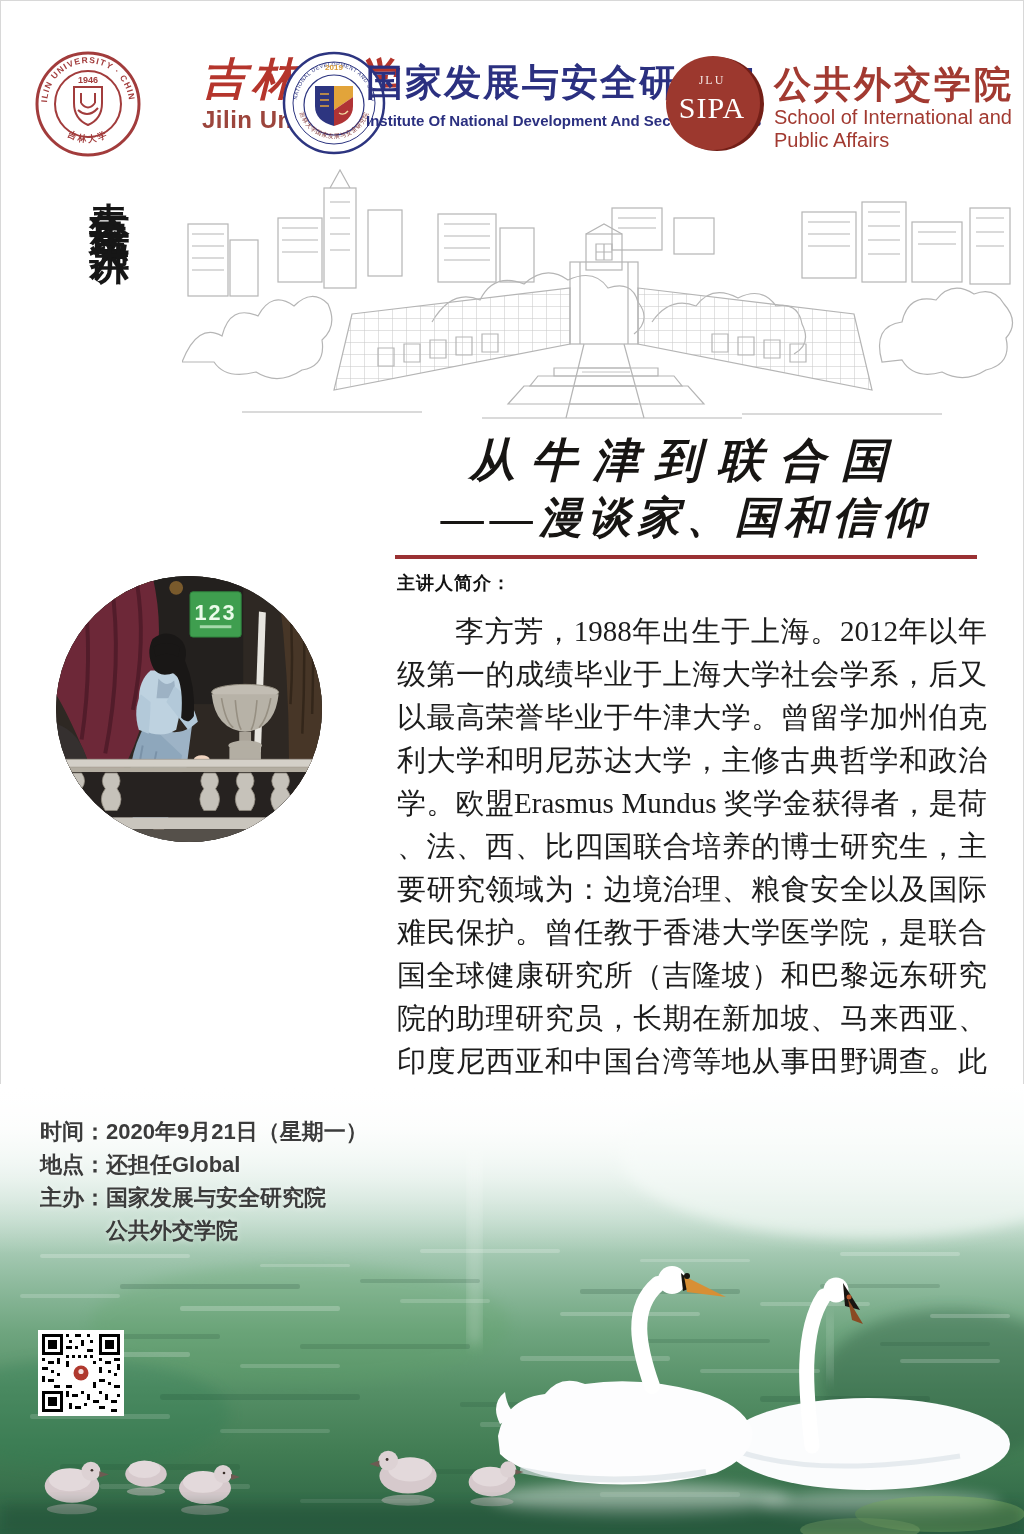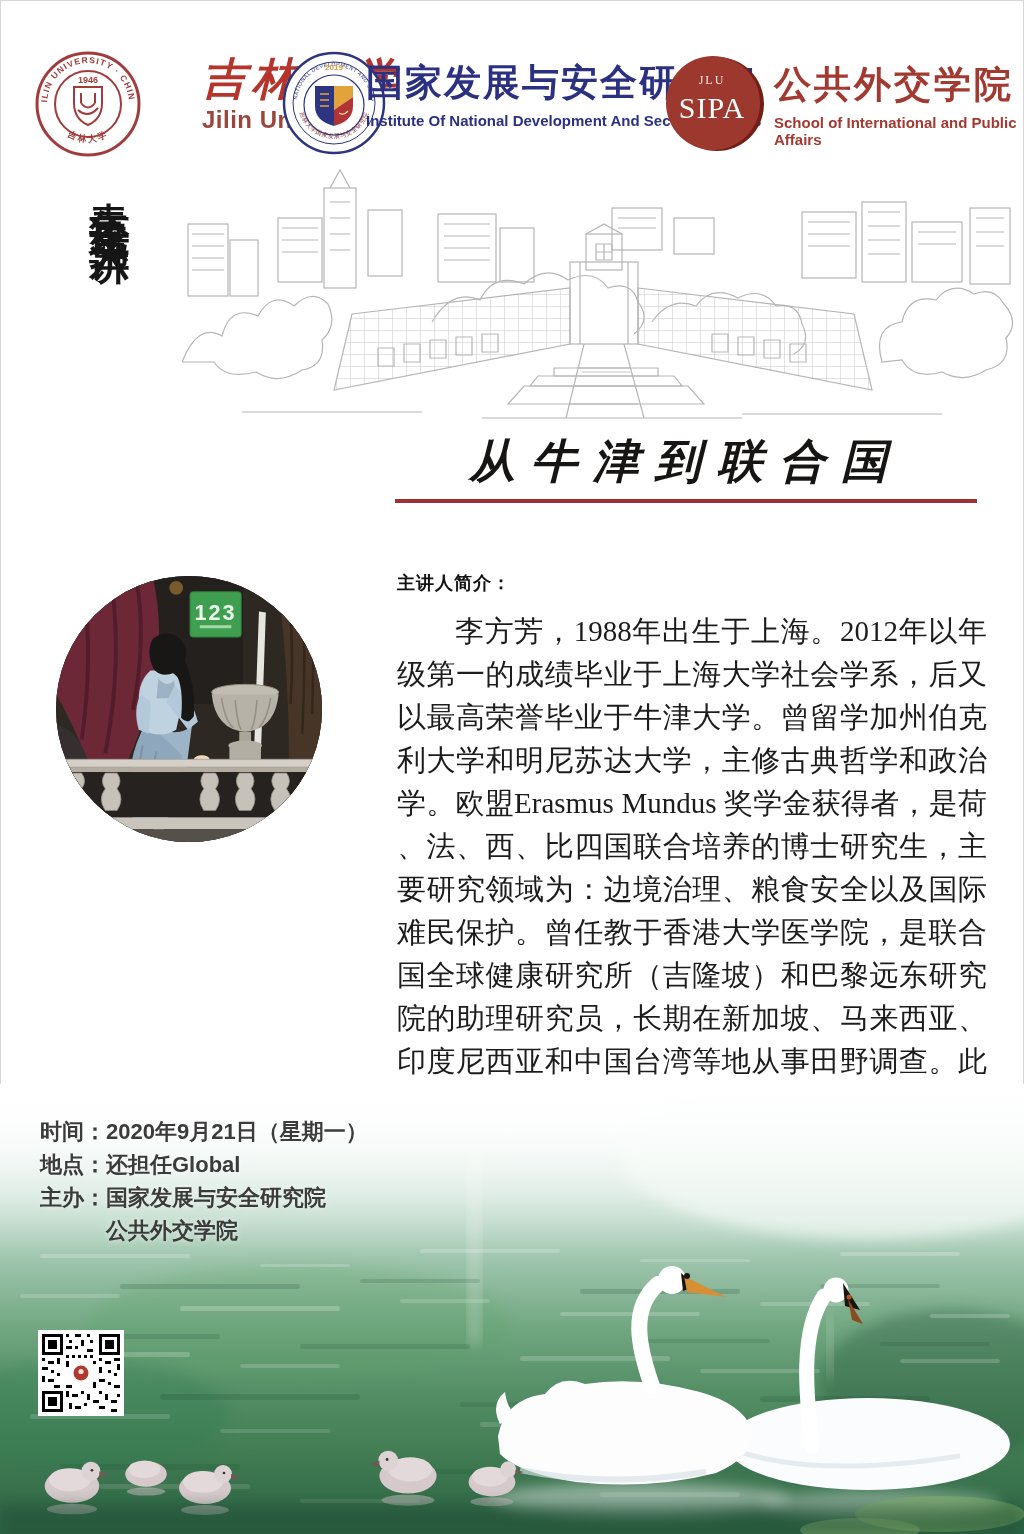--- a/index.html
+++ b/index.html
@@ -18,33 +18,33 @@
   .jlu-en{margin-top:2px;font-size:24px;font-weight:bold;color:#9c453c;letter-spacing:.5px;}
   .indss-badge{left:281px;top:50px;width:106px;height:106px;}
   .indss-text{left:366px;top:62px;}
   .indss-cn{font-family:"Liberation Serif","DejaVu Serif",serif;font-weight:bold;
             font-size:37px;line-height:42px;color:#2b3080;letter-spacing:2px;}
   .indss-en{margin-top:8px;font-size:15px;font-weight:bold;color:#2b3080;letter-spacing:0;}
   .sipa-badge{left:664px;top:52px;width:102px;height:102px;}
   .sipa-text{left:774px;top:64px;}
   .sipa-cn{font-family:"Liberation Serif","DejaVu Serif",serif;font-weight:bold;
            font-size:37px;line-height:42px;color:#a23a31;letter-spacing:3px;}
-  .sipa-en{margin-top:8px;font-size:15px;font-weight:bold;color:#a23a31;}
+  .sipa-en{font-size:20px;font-weight:normal;color:#a23a31;}
   
   .vertical-banner{
     position:absolute;left:82px;top:170px;height:336px;
     writing-mode:vertical-rl;text-orientation:upright;
     font-family:"Liberation Serif","DejaVu Serif",serif;font-weight:bold;
     font-size:40px;letter-spacing:7px;color:#161616;
   }
   
   .campus-sketch{position:absolute;left:182px;top:162px;width:842px;height:258px;}
   
   .title-block{position:absolute;left:395px;top:434px;width:582px;text-align:center;
-    font-family:Liberation Sans, sans-serif;font-style:italic;font-weight:bold;color:#171513;}
+    font-family:Liberation Serif, serif;font-style:italic;font-weight:bold;color:#171513;}
   .title-line1{font-size:46px;line-height:54px;letter-spacing:16px;}
   .title-line2{font-size:43px;line-height:52px;letter-spacing:6px;margin-top:4px;}
   .title-rule{height:4px;background:#9a3133;margin-top:11px;}
   
   .intro-heading{position:absolute;left:397px;top:571px;font-size:18px;font-weight:bold;color:#121212;letter-spacing:1px;}
   .bio{
     position:absolute;left:397px;top:610px;width:590px;margin:0;
     font-family:"Liberation Serif","DejaVu Serif",serif;
     font-size:29px;line-height:43px;color:#1c1c1c;
     text-align:justify;text-indent:2em;line-break:anywhere;overflow-wrap:anywhere;
@@ -189,20 +189,21 @@
       <path d="M356,214 h136 l8,10 h-152 Z"></path>
       <path d="M372,206 h104 v8 h-104 Z"></path>
       <path d="M400,210 h48" stroke-width=".8"></path>
 
       <path d="M60,250 h180 M560,252 h200 M300,256 h260"></path>
     </g>
   </svg>
 
   <div class="title-block">
     <div class="title-line1">从牛津到联合国</div>
+    <div class="title-line2">——漫谈家、国和信仰</div>
     <div class="title-rule"></div>
   </div>
 
   <div class="intro-heading">主讲人简介：</div>
   <p class="bio">李方芳，1988年出生于上海。2012年以年级第一的成绩毕业于上海大学社会学系，后又以最高荣誉毕业于牛津大学。曾留学加州伯克利大学和明尼苏达大学，主修古典哲学和政治学。欧盟Erasmus Mundus 奖学金获得者，是荷、法、西、比四国联合培养的博士研究生，主要研究领域为：边境治理、粮食安全以及国际难民保护。曾任教于香港大学医学院，是联合国全球健康研究所（吉隆坡）和巴黎远东研究院的助理研究员，长期在新加坡、马来西亚、印度尼西亚和中国台湾等地从事田野调查。此外，还担任Global Health Liaisions的特别顾问，在全球粮食危机和难民问题上提供咨询和学术指导。</p>
 
   <div class="photo-circle">
     <svg viewBox="0 0 270 270">
       <rect x="0" y="0" width="270" height="270" fill="#2e2823"></rect>
       <rect x="60" y="0" width="130" height="130" fill="#23201e"></rect>

